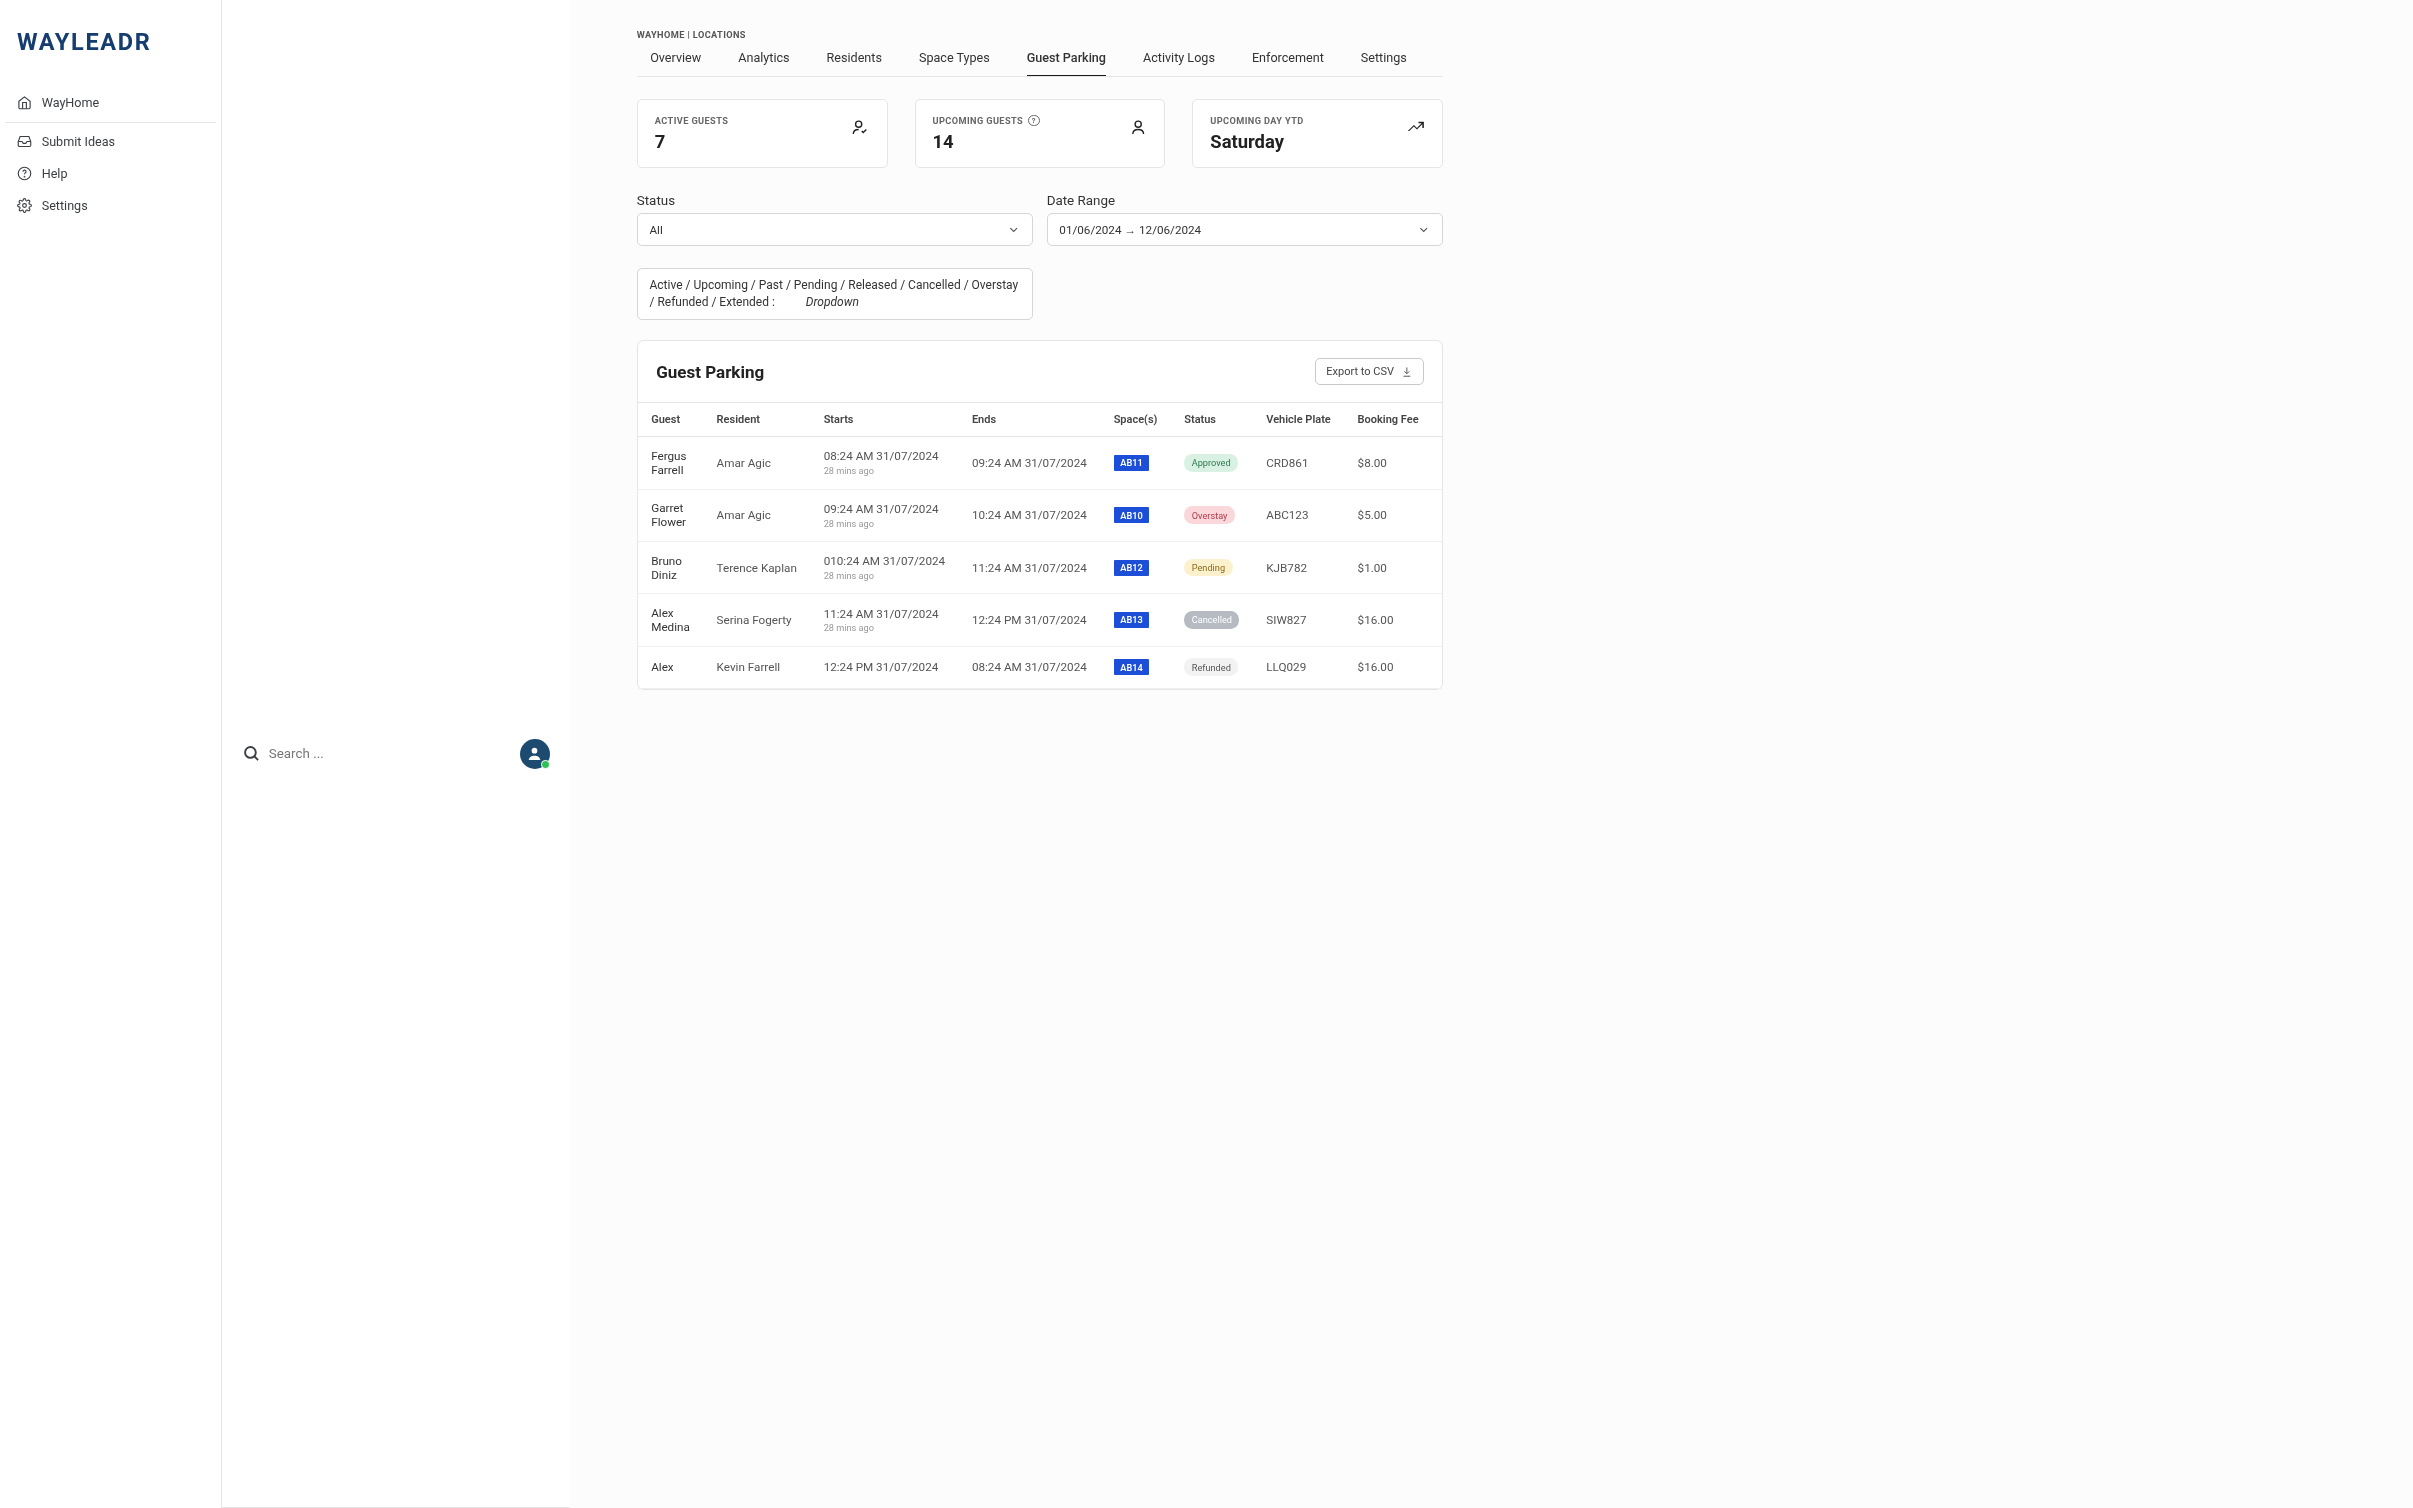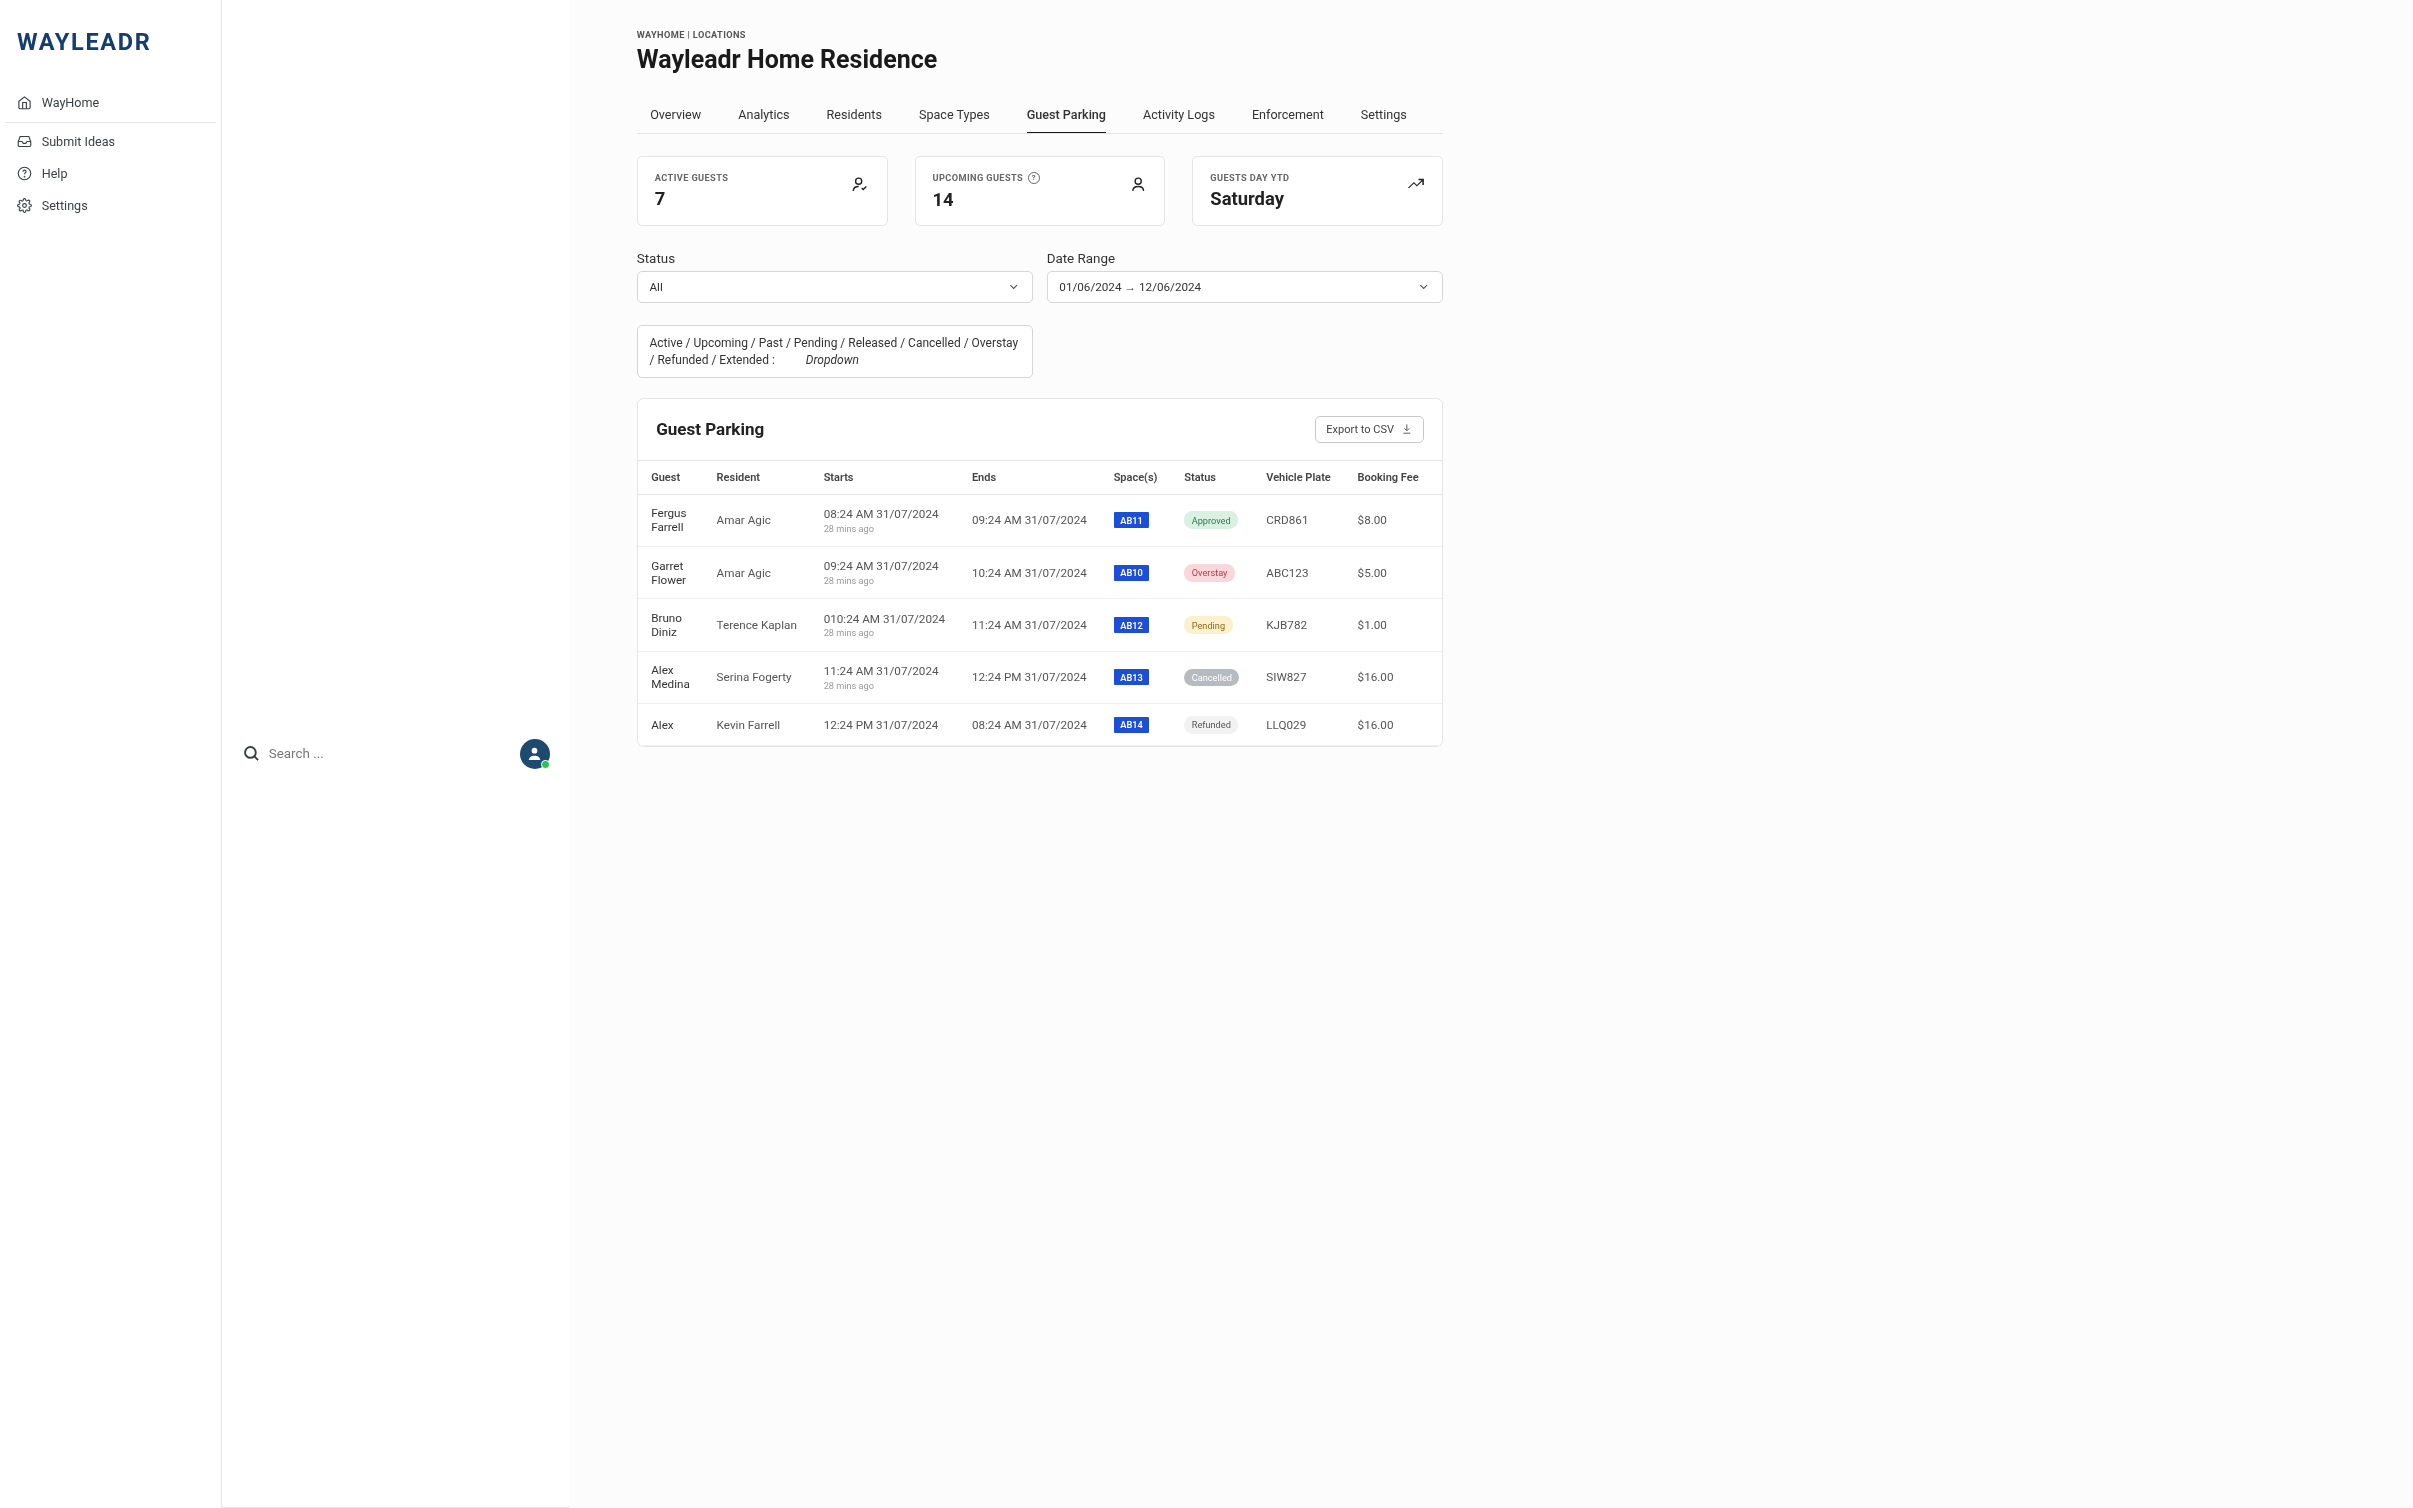--- a/index.html
+++ b/index.html
@@ -434,21 +434,20 @@
       <svg viewBox="0 0 24 24" width="17" height="17" fill="#ffffff">
           <circle cx="12" cy="8" r="4"></circle>
           <path d="M4 21c0-4 4-6 8-6s8 2 8 6"></path>
         </svg>
       <span class="status-dot"></span>
     </div>
   </div>
 
   <div class="content">
     <div class="breadcrumb">WAYHOME | LOCATIONS</div>
-    <h1 class="page-title">Wayleadr Home Residence</h1>
 
     <div class="tabs">
       <div class="tab">Overview</div>
       <div class="tab">Analytics</div>
       <div class="tab">Residents</div>
       <div class="tab">Space Types</div>
       <div class="tab active">Guest Parking</div>
       <div class="tab">Activity Logs</div>
       <div class="tab">Enforcement</div>
       <div class="tab">Settings</div>
@@ -474,21 +473,21 @@
           </div>
           <div class="stat-value">14</div>
         </div>
         <svg class="stat-icon" viewBox="0 0 24 24">
             <circle cx="12" cy="8" r="4"></circle>
             <path d="M5 21c0-4 3-6 7-6s7 2 7 6"></path>
           </svg>
       </div>
       <div class="stat-card">
         <div>
-          <div class="stat-label">GUESTS DAY YTD</div>
+          <div class="stat-label">UPCOMING DAY YTD</div>
           <div class="stat-value">Saturday</div>
         </div>
         <svg class="stat-icon" style="fill:#222;stroke:none" viewBox="0 0 24 24">
             <path d="M3 17l6-6 4 4 7-7v5h2V5h-7v2h4l-6 6-4-4-8 8z"></path>
           </svg>
       </div>
     </div>
 
     <div class="filters-row">
       <div class="filter-group">

